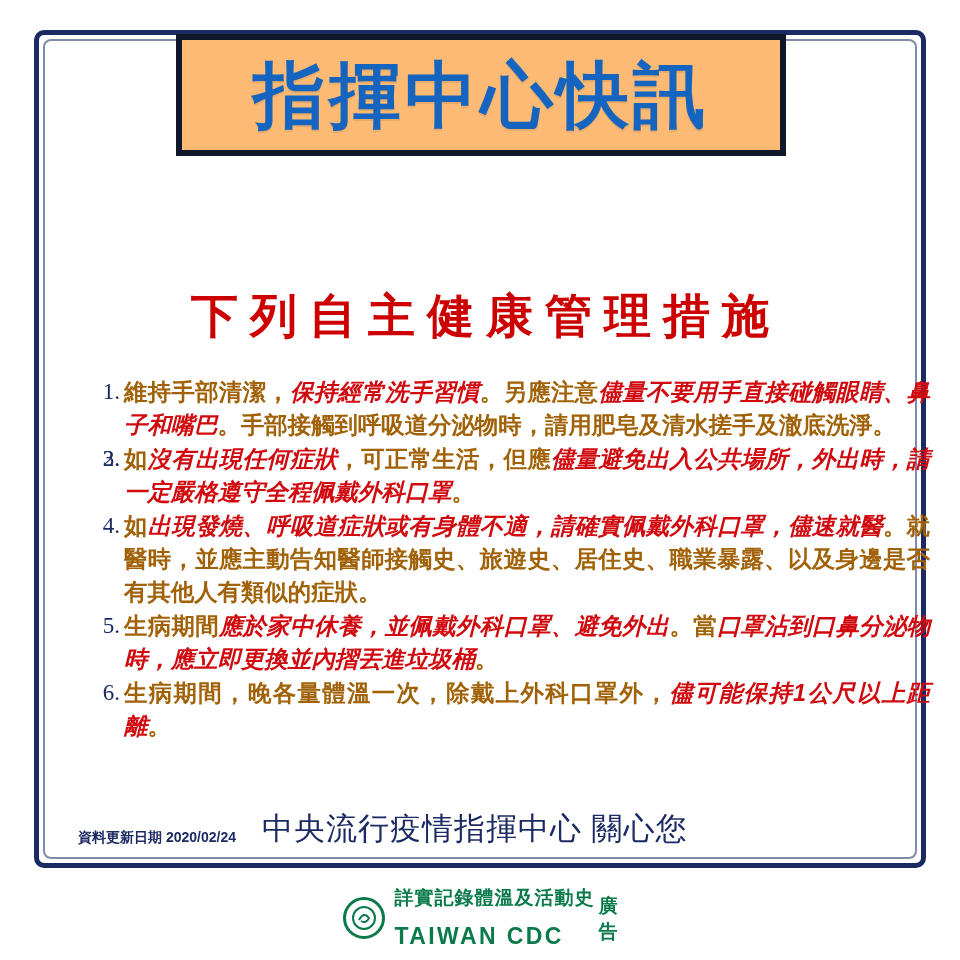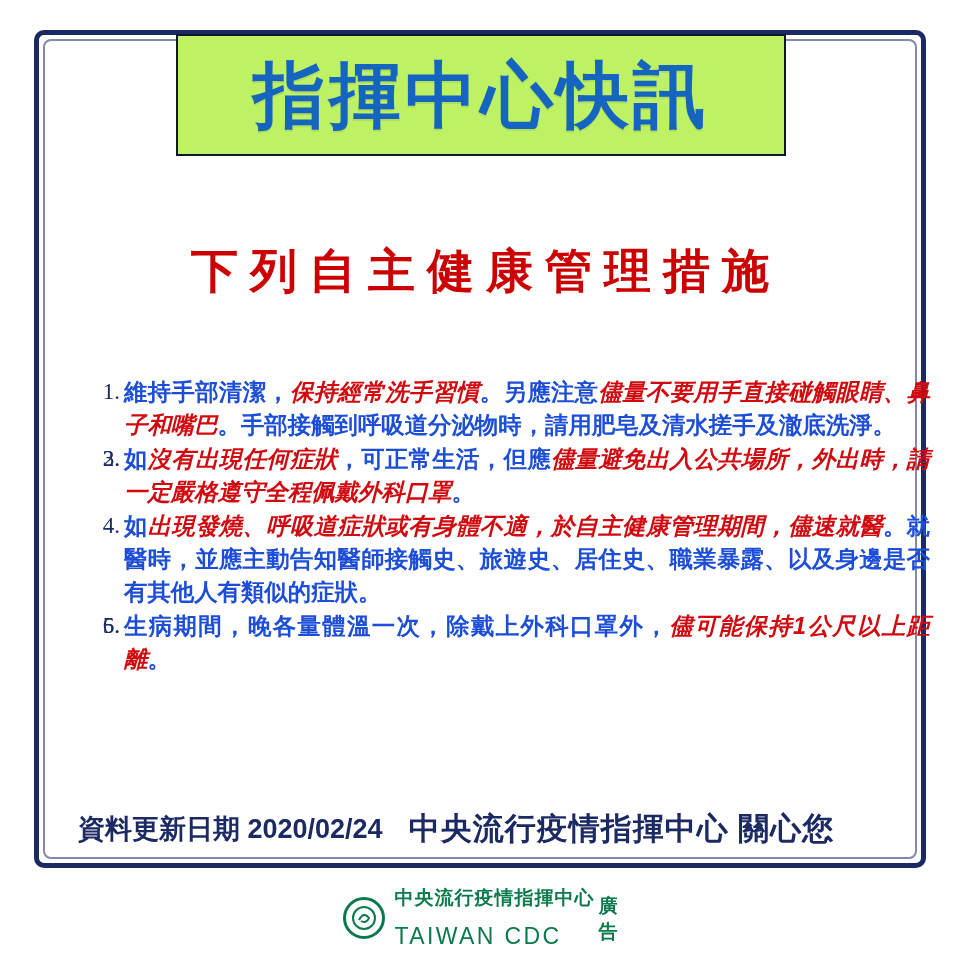--- a/index.html
+++ b/index.html
@@ -45,22 +45,22 @@
     opacity: .55;
   }
 
   
   .title-banner {
     position: absolute;
     left: 176px;
     top: 34px;
     width: 610px;
     height: 122px;
-    background: #bef264;
-    border: 2px solid #0f172a;
+    background: #fdba74;
+    border: 6px solid #0f172a;
     box-sizing: border-box;
     display: flex;
     align-items: center;
     justify-content: center;
     z-index: 5;
   }
   .title-text {
     font-size: 72px;
     font-weight: bold;
     color: #1565c0;
@@ -80,20 +80,21 @@
     color: #cc0000;
     font-weight: bold;
     font-size: 47px;
     line-height: 1.32;
     letter-spacing: 1px;
   }
   .headline .l3 {
     letter-spacing: 12px;
     padding-left: 12px;
     display: block;
+    margin-top: 45px;
   }
 
   
   .body-list {
     position: absolute;
     left: 78px;
     top: 376px;
     width: 806px;
     margin: 0;
     padding: 0 0 0 46px;
@@ -113,42 +114,42 @@
     left: -38px;
     top: 0;
     width: 34px;
     text-align: right;
     font-family: "Liberation Serif", "DejaVu Serif", serif;
     font-weight: normal;
     font-size: 23px;
     color: #1b2a63;
   }
   .red { color: #d10a10; font-style: italic; }
-  .navy { color: #1d4ed8; }
+  .navy { color: #a16207; }
 
   
   .footer-row {
     position: absolute;
     left: 78px;
     top: 808px;
     width: 812px;
     display: flex;
     align-items: flex-end;
     color: #1b2a63;
   }
   .update-date {
-    font-size: 27px;
+    font-size: 14px;
     font-weight: bold;
     letter-spacing: 0px;
     white-space: nowrap;
     padding-bottom: 3px;
   }
   .cdc-care {
     font-size: 31px;
-    font-weight: bold;
+    font-weight: normal;
     letter-spacing: 1px;
     margin-left: 26px;
     white-space: nowrap;
   }
 
   
   .logo-area {
     position: absolute;
     left: 0;
     top: 888px;
@@ -177,21 +178,21 @@
     line-height: 1.08;
     color: #0a7a4b;
   }
   .logo-cn {
     font-size: 19px;
     font-weight: bold;
     letter-spacing: 1px;
   }
   .logo-en {
     font-size: 23px;
-    font-weight: normal;
+    font-weight: bold;
     letter-spacing: 2.4px;
     margin-top: 15px;
   }
   .logo-suffix {
     color: #0a7a4b;
     font-size: 19px;
     font-weight: bold;
     align-self: flex-start;
     margin-top: 2px;
   }
@@ -209,39 +210,39 @@
 
   <div class="headline">
     <br>
     <span class="l3">下列自主健康管理措施</span>
   </div>
 
   <ol class="body-list" id="measure-list">
       <li><span class="li-num">1.</span><span><span class="navy">維持手部清潔，</span><span class="red">保持經常洗手習慣</span><span class="navy">。另應注意</span><span class="red">儘量不要用手直接碰觸眼睛、鼻子和嘴巴</span><span class="navy">。手部接觸到呼吸道分泌物時，請用肥皂及清水搓手及澈底洗淨。</span></span></li>
       <li><span class="li-num">2.</span></li>
       <li><span class="li-num">3.</span><span><span class="navy">如</span><span class="red">沒有出現任何症狀</span><span class="navy">，可正常生活，但應</span><span class="red">儘量避免出入公共場所，外出時，請一定嚴格遵守全程佩戴外科口罩</span><span class="navy">。</span></span></li>
-      <li><span class="li-num">4.</span><span><span class="navy">如</span><span class="red">出現發燒、呼吸道症狀或有身體不適，於自主健康管理期間，儘速就醫</span><span class="navy">。就醫時，並應主動告知醫師接觸史、旅遊史、居住史、職業暴露、以及身邊是否有其他人有類似的症狀。</span></span></li>
-      <li><span class="li-num">5.</span></li>
+      <li><span class="li-num">4.</span><span><span class="navy">如</span><span class="red">出現發燒、呼吸道症狀或有身體不適，請確實佩戴外科口罩，儘速就醫</span><span class="navy">。就醫時，並應主動告知醫師接觸史、旅遊史、居住史、職業暴露、以及身邊是否有其他人有類似的症狀。</span></span></li>
+      <li><span class="li-num">5.</span><span><span class="navy">生病期間</span><span class="red">應於家中休養，並佩戴外科口罩、避免外出</span><span class="navy">。當</span><span class="red">口罩沾到口鼻分泌物時，應立即更換並內摺丟進垃圾桶</span><span class="navy">。</span></span></li>
       <li><span class="li-num">6.</span><span><span class="navy">生病期間，晚各量體溫一次，除戴上外科口罩外，</span><span class="red">儘可能保持1公尺以上距離</span><span class="navy">。</span></span></li>
     </ol>
 
   <div class="footer-row">
     <div class="update-date">資料更新日期 2020/02/24</div>
     <div class="cdc-care">中央流行疫情指揮中心  關心您</div>
   </div>
 
   <div class="logo-area">
     <div class="logo-mark">
       <svg width="26" height="26" viewBox="0 0 26 26" aria-hidden="true">
         <circle cx="13" cy="13" r="11" fill="none" stroke="#0a7a4b" stroke-width="2"></circle>
         <path d="M8 15 q5 -9 10 -2 q-3 6 -8 3" fill="none" stroke="#0a7a4b" stroke-width="2"></path>
       </svg>
     </div>
     <div class="logo-text">
-      <span class="logo-cn">中央流行疫情指揮中心</span>
+      <span class="logo-cn">詳實記錄體溫及活動史</span>
       <span class="logo-en">TAIWAN CDC</span>
     </div>
     <div class="logo-text" style="margin-left:4px;">
       <span class="logo-suffix">廣</span>
       <span class="logo-suffix" style="margin-top:6px;">告</span>
     </div>
   </div>
 
 </div>
 

